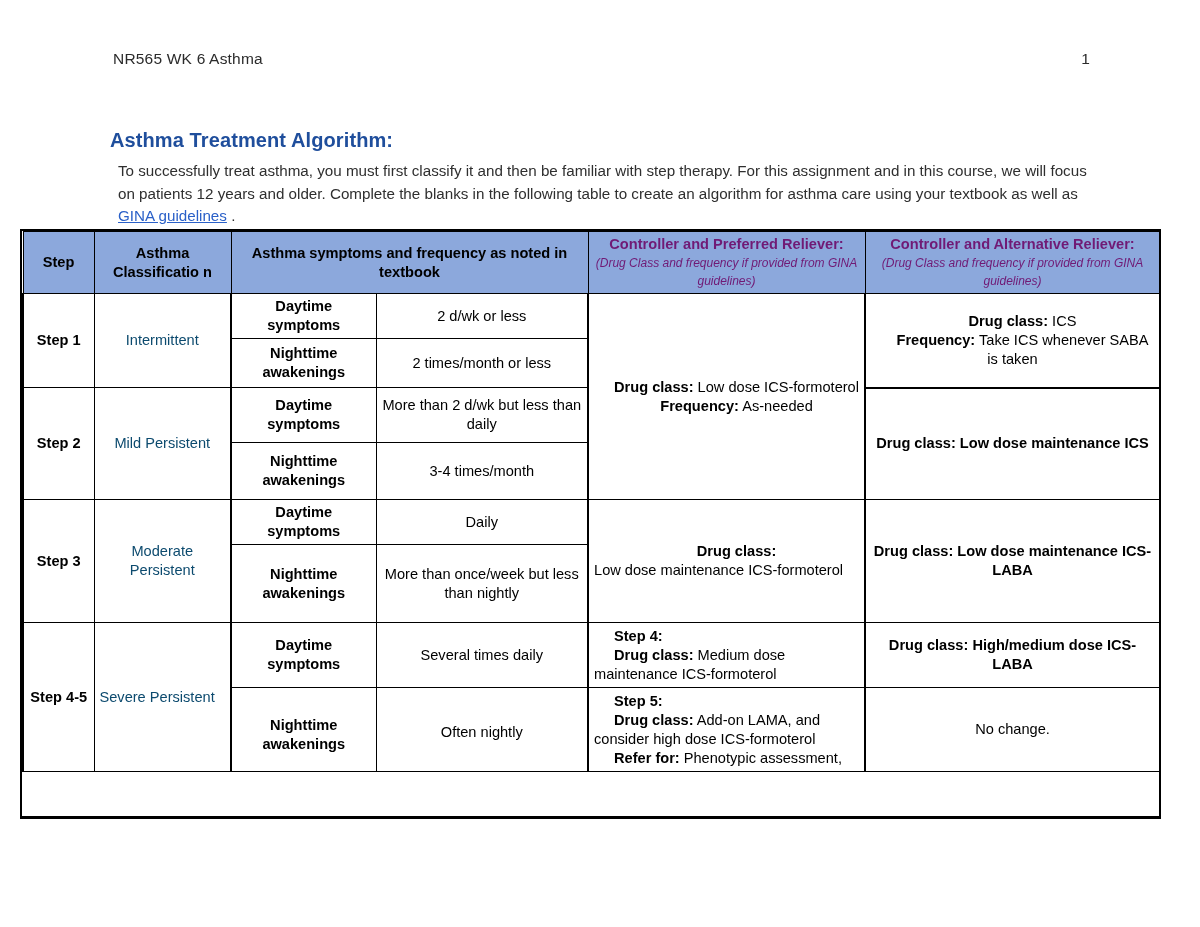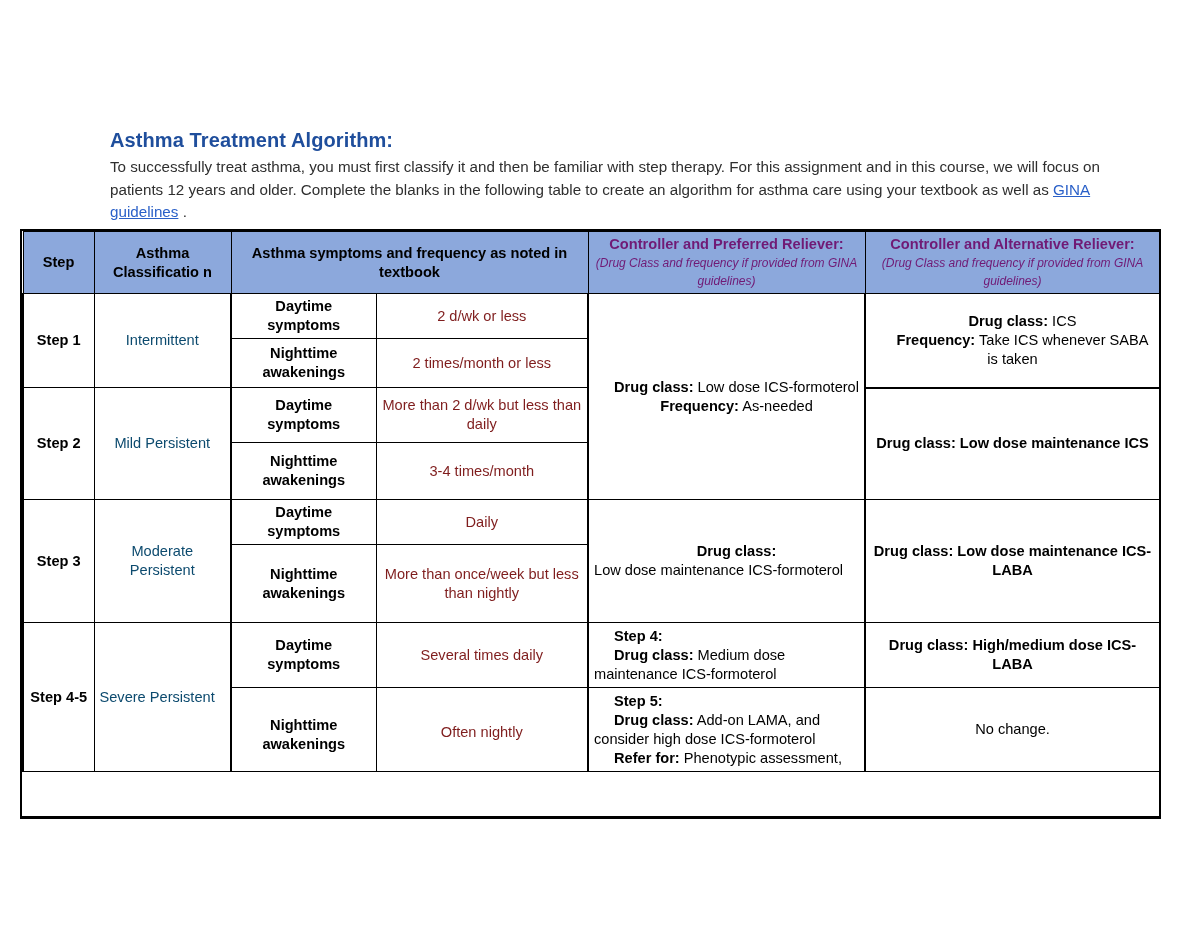--- a/index.html
+++ b/index.html
@@ -47,21 +47,21 @@
     font-weight: bold;
     color: #1F4E9C;
     letter-spacing: 0.1px;
     margin: 0 0 4px 0;
     line-height: 1.2;
   }
   .intro {
     font-size: 15.2px;
     line-height: 22.5px;
     color: #2f2f2f;
-    margin: 0;
+    margin: 8px;
   }
   .link {
     color: #2a60c8;
     text-decoration: underline;
   }
 
   
   .tbl-wrap {
     position: absolute;
     left: 20px;
@@ -117,32 +117,36 @@
   .rowsep-top > td, .rowsep-top > th {
     border-top: 3px solid #3D5C9E;
   }
   .thick-left { border-left: 2px solid #000 !important; }
   .thick-right { border-right: 2px solid #000 !important; }
   .thick-bottom { border-bottom: 2px solid #000 !important; }
 
   .c-step      { text-align: center; font-weight: bold; }
   .c-class     { text-align: center; color: #0c4a6e; }
   .c-symlabel  { text-align: center; font-weight: bold; }
-  .c-symvalue  { text-align: center; color: #7f1d1d; }
+  .c-symvalue  { text-align: center; color: #000000; }
   .c-center    { text-align: center; }
   .c-left      { text-align: left; }
   .vtop        { vertical-align: top; }
   b.lbl        { font-weight: bold; padding-left: 20px; }
   .bold-all    { font-weight: bold; border-radius: 17px; }
 </style>
 </head>
 <body>
 
 <div class="page">
 
+  <div class="doc-header">
+    <span>NR565 WK 6 Asthma</span>
+    <span>1</span>
+  </div>
 
   <div class="title-block">
     <h1 class="doc-title">Asthma Treatment Algorithm:</h1>
     <p class="intro"><span>To successfully treat asthma, you must first classify it and then be familiar with step therapy.  For this assignment and in this course, we will focus on patients 12 years and older. Complete the blanks in the following table to create an algorithm for asthma care using your textbook as well as </span><a class="link" href="#">GINA guidelines</a><span> .</span></p>
   </div>
 
   <div class="tbl-wrap">
     <table class="algo">
       <colgroup>
         <col style="width:71px">

